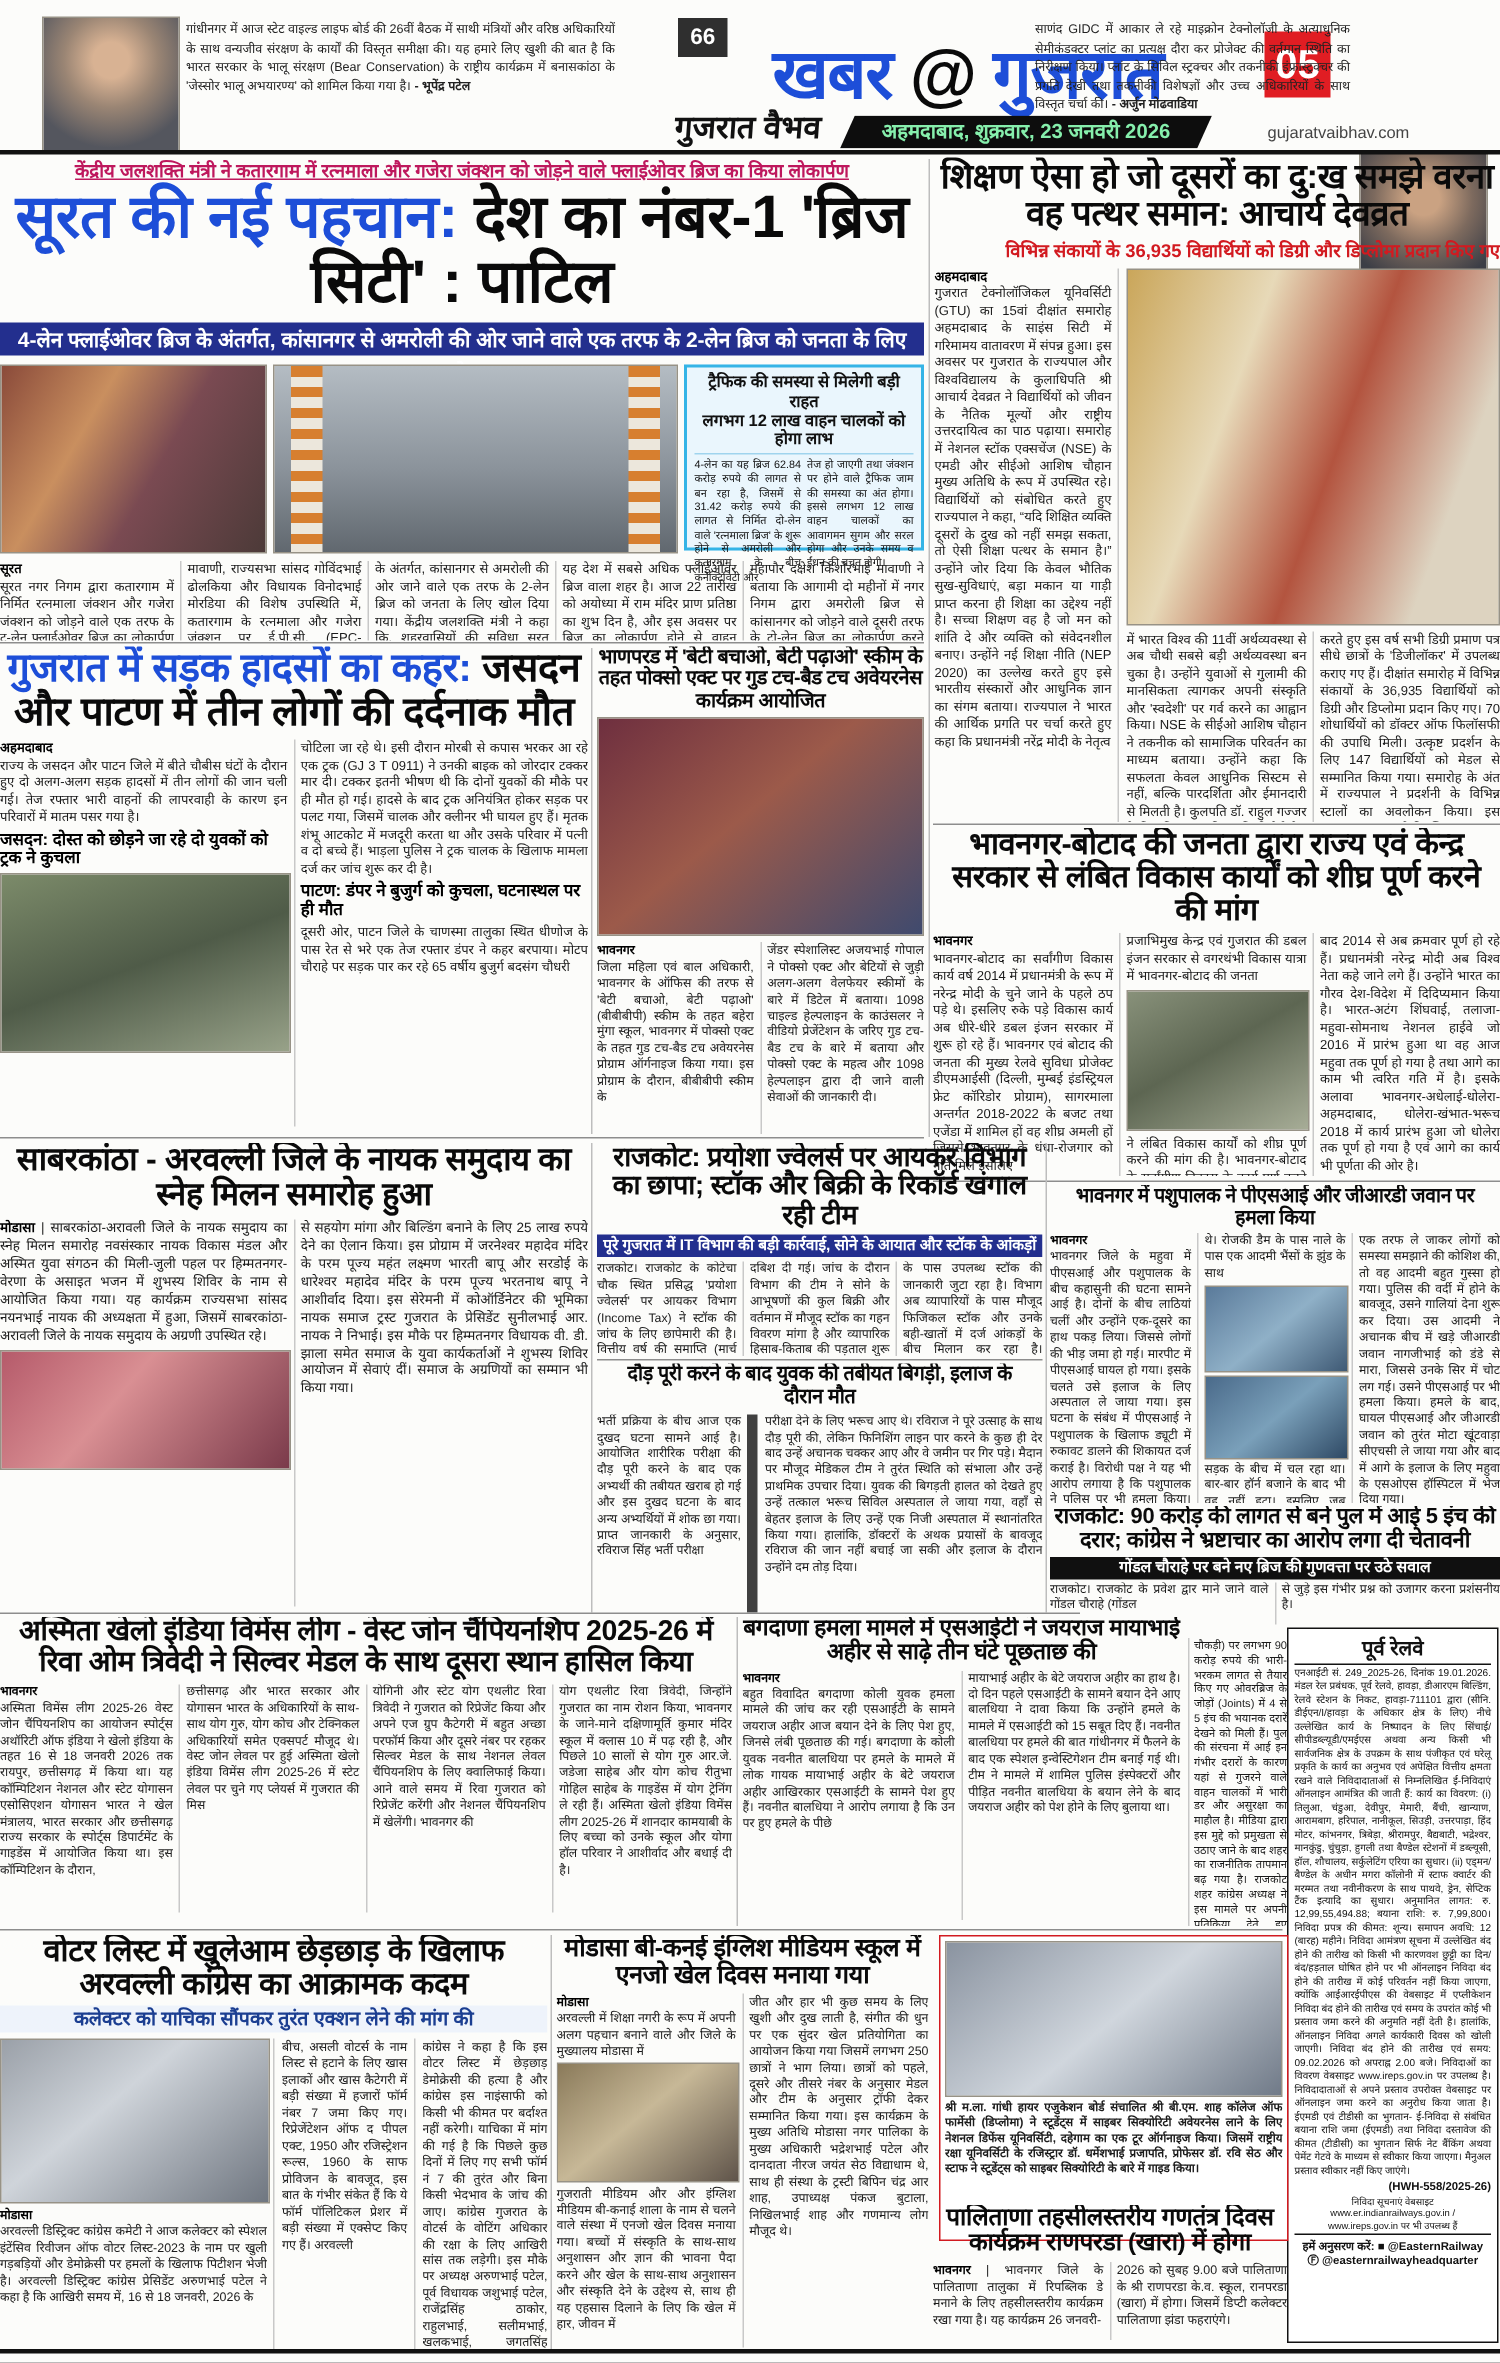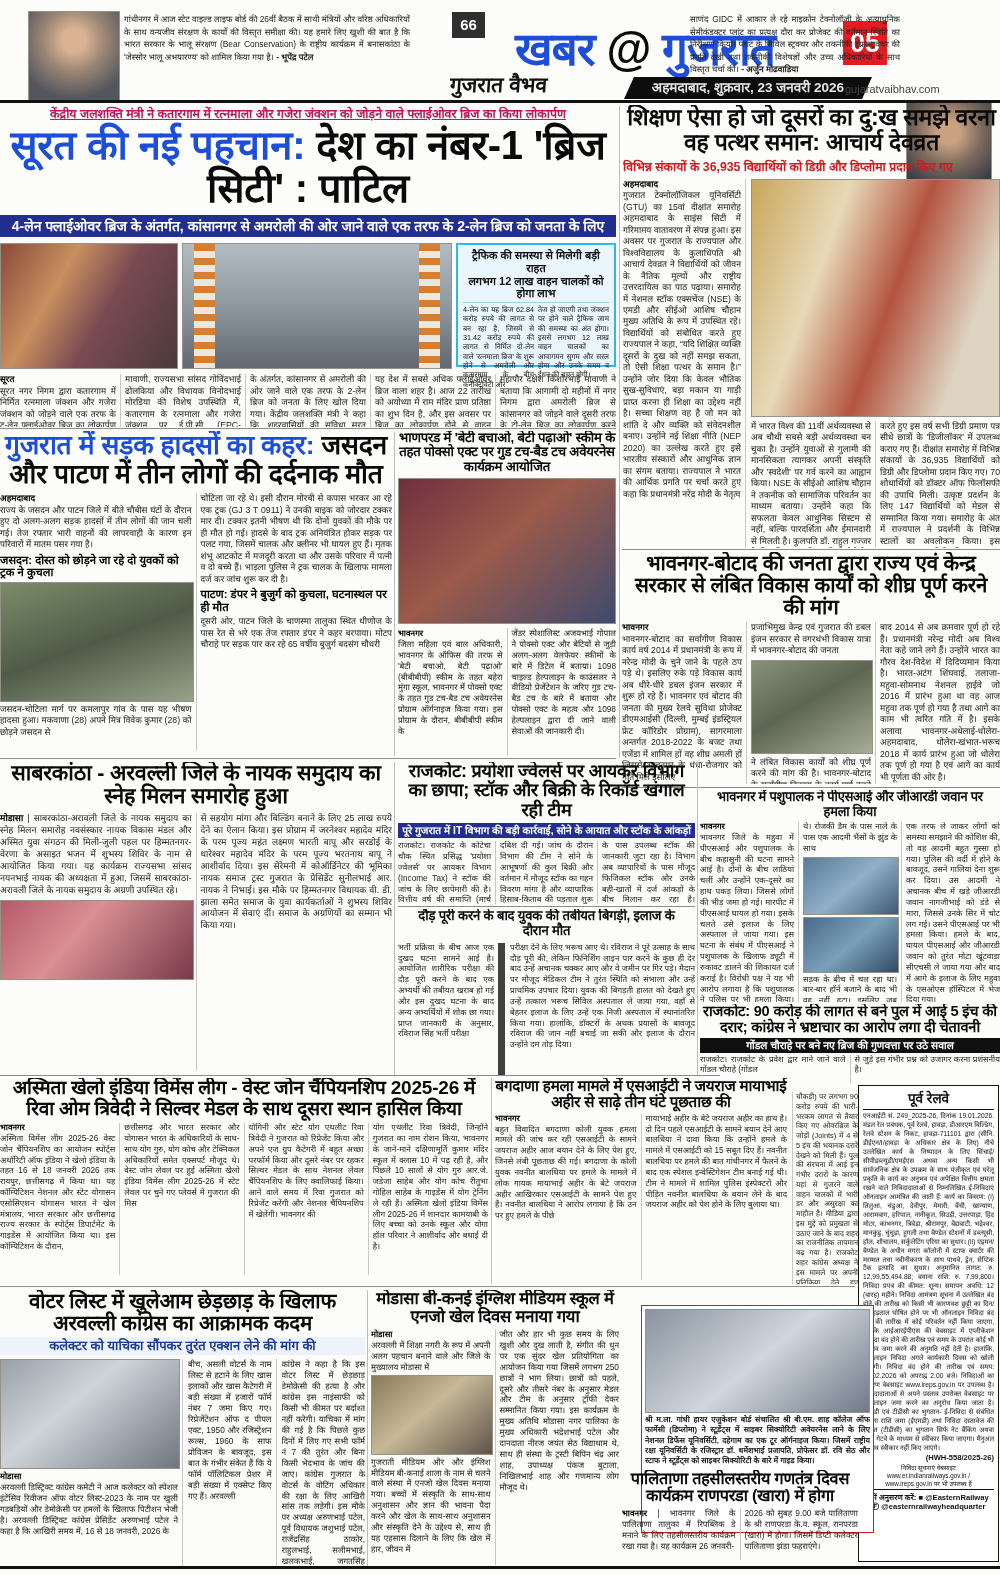--- a/index.html
+++ b/index.html
@@ -3,21 +3,21 @@
 <meta charset="utf-8">
 <style>
   html,body{margin:0;padding:0;background:#888}
   .page{position:relative;width:1000px;height:1575px;margin:0 auto;background:#fcfcfa;
         font-family:"Liberation Sans","DejaVu Sans",sans-serif;color:#111;overflow:hidden}
   .abs{position:absolute}
   .ctr{text-align:center}
   .hl{font-weight:bold;line-height:1.08;color:#0a0a0a;letter-spacing:-.2px}
   .red{color:#1d4ed8}
   .kicker{color:#be185d;font-weight:bold;text-decoration:underline;text-align:center}
-  .redsub{color:#d21a20;font-weight:bold;text-align:left}
+  .redsub{color:#d21a20;font-weight:bold;text-align:right}
   .bluebar{background:#232f8e;color:#fff;font-weight:bold;text-align:center}
   .blackbar{background:#101010;color:#fff;font-weight:bold;text-align:center}
   .bodytxt{font-size:8.7px;line-height:1.32;text-align:justify;color:#1b1b1b}
   .cols{display:flex}
   .cols>div{flex:1;padding:0 4px;border-right:1px solid #c8c8c8;overflow:hidden}
   .cols>div:first-child{padding-left:0}
   .cols>div:last-child{border-right:none;padding-right:0}
   .dl{font-weight:bold;color:#000}
   .sub{font-weight:bold;font-size:11.3px;line-height:1.12;color:#000;margin:3px 0;text-align:left}
   .hr{position:absolute;height:1px;background:#8d8d8d}
@@ -57,21 +57,21 @@
       <b>- भूपेंद्र पटेल</b>
     </div>
     <div class="abs ctr" style="left:452px;top:12px;width:33px;height:26px;background:#2f2f2f;color:#fff;font-weight:bold;font-size:15px;line-height:26px">66</div>
     <div class="abs ctr" style="left:455px;top:16px;width:380px;font-size:46px;font-weight:bold;letter-spacing:-1px">
       <span class="red">खबर</span>
       <span style="color:#0a0a0a">@</span>
       <span class="red">गुजरात</span>
     </div>
     <div class="abs ctr" style="left:843px;top:21px;width:44px;height:44px;background:#e01d23;color:#fff;font-weight:bold;font-size:27px;line-height:44px">05</div>
     <div class="abs" style="left:450px;top:70px;font-size:21px;font-weight:bold;transform:skewX(-4deg)">गुजरात वैभव</div>
-    <div class="abs ctr" style="left:624px;top:77px;width:248px;height:22px;background:#0d0d0d;color:#e5e5e5;font-weight:bold;font-size:13.5px;line-height:22px;clip-path:polygon(4% 0,100% 0,96% 100%,0 100%)">अहमदाबाद, शुक्रवार, 23 जनवरी 2026</div>
+    <div class="abs ctr" style="left:560px;top:77px;width:248px;height:22px;background:#0d0d0d;color:#86efac;font-weight:bold;font-size:13.5px;line-height:22px;clip-path:polygon(4% 0,100% 0,96% 100%,0 100%)">अहमदाबाद, शुक्रवार, 23 जनवरी 2026</div>
     <div class="abs" style="left:845px;top:83px;font-size:11px;color:#444">gujaratvaibhav.com</div>
     <div class="abs" style="left:690px;top:13px;width:210px;font-size:8.4px;line-height:1.5;text-align:justify;color:#222">
       <span>साणंद GIDC में आकार ले रहे माइक्रोन टेक्नोलॉजी के अत्याधुनिक सेमीकंडक्टर प्लांट का प्रत्यक्ष दौरा कर प्रोजेक्ट की वर्तमान स्थिति का निरीक्षण किया। प्लांट के सिविल स्ट्रक्चर और तकनीकी इंफ्रास्ट्रक्चर की प्रगति देखी तथा तकनीकी विशेषज्ञों और उच्च अधिकारियों के साथ विस्तृत चर्चा की।</span>
       <b>- अर्जुन मोढवाडिया</b>
     </div>
     <div class="abs ph ph-port2" style="left:906px;top:11px;width:84px;height:90px"></div>
   </header>
   <div class="rule" style="left:0;top:100px;width:1000px;height:3px"></div>
 
   <section class="abs" style="left:0;top:105px;width:616px;height:322px;overflow:hidden">
@@ -139,21 +139,20 @@
   <section class="abs" style="left:0;top:431px;width:392px;height:326px;overflow:hidden">
     <div class="hl ctr" style="font-size:26.5px">
       <span class="red">गुजरात में सड़क हादसों का कहर:</span><span> जसदन और पाटण में तीन लोगों की दर्दनाक मौत</span>
     </div>
     <div class="cols bodytxt" style="margin-top:5px;height:258px">
       <div>
         <span class="dl">अहमदाबाद</span><br>
         <span>राज्य के जसदन और पाटन जिले में बीते चौबीस घंटों के दौरान हुए दो अलग-अलग सड़क हादसों में तीन लोगों की जान चली गई। तेज रफ्तार भारी वाहनों की लापरवाही के कारण इन परिवारों में मातम पसर गया है।</span>
         <div class="sub">जसदन: दोस्त को छोड़ने जा रहे दो युवकों को ट्रक ने कुचला</div>
         <div class="ph ph-truck" style="width:100%;height:118px;margin:2px 0"></div>
-        <span>जसदन-चोटिला मार्ग पर कमलापुर गांव के पास यह भीषण हादसा हुआ। मकवाणा (28) अपने मित्र विवेक कुमार (28) को छोड़ने जसदन से</span>
       </div>
       <div>
         <span>चोटिला जा रहे थे। इसी दौरान मोरबी से कपास भरकर आ रहे एक ट्रक (GJ 3 T 0911) ने उनकी बाइक को जोरदार टक्कर मार दी। टक्कर इतनी भीषण थी कि दोनों युवकों की मौके पर ही मौत हो गई। हादसे के बाद ट्रक अनियंत्रित होकर सड़क पर पलट गया, जिसमें चालक और क्लीनर भी घायल हुए हैं। मृतक शंभू आटकोट में मजदूरी करता था और उसके परिवार में पत्नी व दो बच्चे हैं। भाड़ला पुलिस ने ट्रक चालक के खिलाफ मामला दर्ज कर जांच शुरू कर दी है।</span>
         <div class="sub">पाटण: डंपर ने बुजुर्ग को कुचला, घटनास्थल पर ही मौत</div>
         <span>दूसरी ओर, पाटन जिले के चाणस्मा तालुका स्थित धीणोज के पास रेत से भरे एक तेज रफ्तार डंपर ने कहर बरपाया। मोटप चौराहे पर सड़क पार कर रहे 65 वर्षीय बुजुर्ग बदसंग चौधरी</span>
       </div>
     </div>
   </section>
   <div class="vr" style="left:394px;top:432px;height:324px"></div>
 
@@ -287,21 +286,21 @@
       <div>
         <span class="dl">मोडासा</span><br>
         <span>अरवल्ली में शिक्षा नगरी के रूप में अपनी अलग पहचान बनाने वाले और जिले के मुख्यालय मोडासा में</span>
         <div class="ph ph-modasa" style="width:100%;height:78px;margin:2px 0"></div>
         <span>गुजराती मीडियम और और इंग्लिश मीडियम बी-कनाई शाला के नाम से चलने वाले संस्था में एनजो खेल दिवस मनाया गया। बच्चों में संस्कृति के साथ-साथ अनुशासन और ज्ञान की भावना पैदा करने और खेल के साथ-साथ अनुशासन और संस्कृति देने के उद्देश्य से, साथ ही यह एहसास दिलाने के लिए कि खेल में हार, जीवन में</span>
       </div>
       <div>जीत और हार भी कुछ समय के लिए खुशी और दुख लाती है, संगीत की धुन पर एक सुंदर खेल प्रतियोगिता का आयोजन किया गया जिसमें लगभग 250 छात्रों ने भाग लिया। छात्रों को पहले, दूसरे और तीसरे नंबर के अनुसार मेडल और टीम के अनुसार ट्रॉफी देकर सम्मानित किया गया। इस कार्यक्रम के मुख्य अतिथि मोडासा नगर पालिका के मुख्य अधिकारी भद्रेशभाई पटेल और दानदाता नीरज जयंत सेठ विद्याधाम थे, साथ ही संस्था के ट्रस्टी बिपिन चंद्र आर शाह, उपाध्यक्ष पंकज बुटाला, निखिलभाई शाह और गणमान्य लोग मौजूद थे।</div>
     </div>
   </section>
 
-  <figure class="abs" style="left:625px;top:1289px;width:233px;height:228px;margin:16px;border:1.5px solid #d21a20;box-sizing:border-box;padding:3px;background:#fff">
+  <figure class="abs" style="left:625px;top:1289px;width:233px;height:204px;margin:1px;border:1.5px solid #d21a20;box-sizing:border-box;padding:3px;background:#fff">
     <div class="ph ph-bmshah" style="width:100%;height:104px;box-sizing:border-box"></div>
     <figcaption class="bodytxt" style="font-size:7.8px;font-weight:600;margin-top:2px;height:58px;overflow:hidden">श्री म.ला. गांधी हायर एजुकेशन बोर्ड संचालित श्री बी.एम. शाह कॉलेज ऑफ फार्मेसी (डिप्लोमा) ने स्टूडेंट्स में साइबर सिक्योरिटी अवेयरनेस लाने के लिए नेशनल डिफेंस यूनिवर्सिटी, दहेगाम का एक टूर ऑर्गनाइज किया। जिसमें राष्ट्रीय रक्षा यूनिवर्सिटी के रजिस्ट्रार डॉ. धर्मेशभाई प्रजापति, प्रोफेसर डॉ. रवि सेठ और स्टाफ ने स्टूडेंट्स को साइबर सिक्योरिटी के बारे में गाइड किया।</figcaption>
   </figure>
 
   <section class="abs" style="left:622px;top:1470px;width:236px;height:96px;overflow:hidden">
     <div class="hl ctr" style="font-size:16.2px">पालिताणा तहसीलस्तरीय गणतंत्र दिवस कार्यक्रम राणपरडा (खारा) में होगा</div>
     <div class="cols bodytxt" style="margin-top:3px;height:52px;font-size:8.3px">
       <div><span class="dl">भावनगर</span> | <span>भावनगर जिले के पालिताणा तालुका में रिपब्लिक डे मनाने के लिए तहसीलस्तरीय कार्यक्रम रखा गया है। यह कार्यक्रम 26 जनवरी-</span></div>
       <div>2026 को सुबह 9.00 बजे पालिताणा के श्री राणपरडा के.व. स्कूल, रानपरडा (खारा) में होगा। जिसमें डिप्टी कलेक्टर पालिताणा झंडा फहराएंगे।</div>
     </div>

